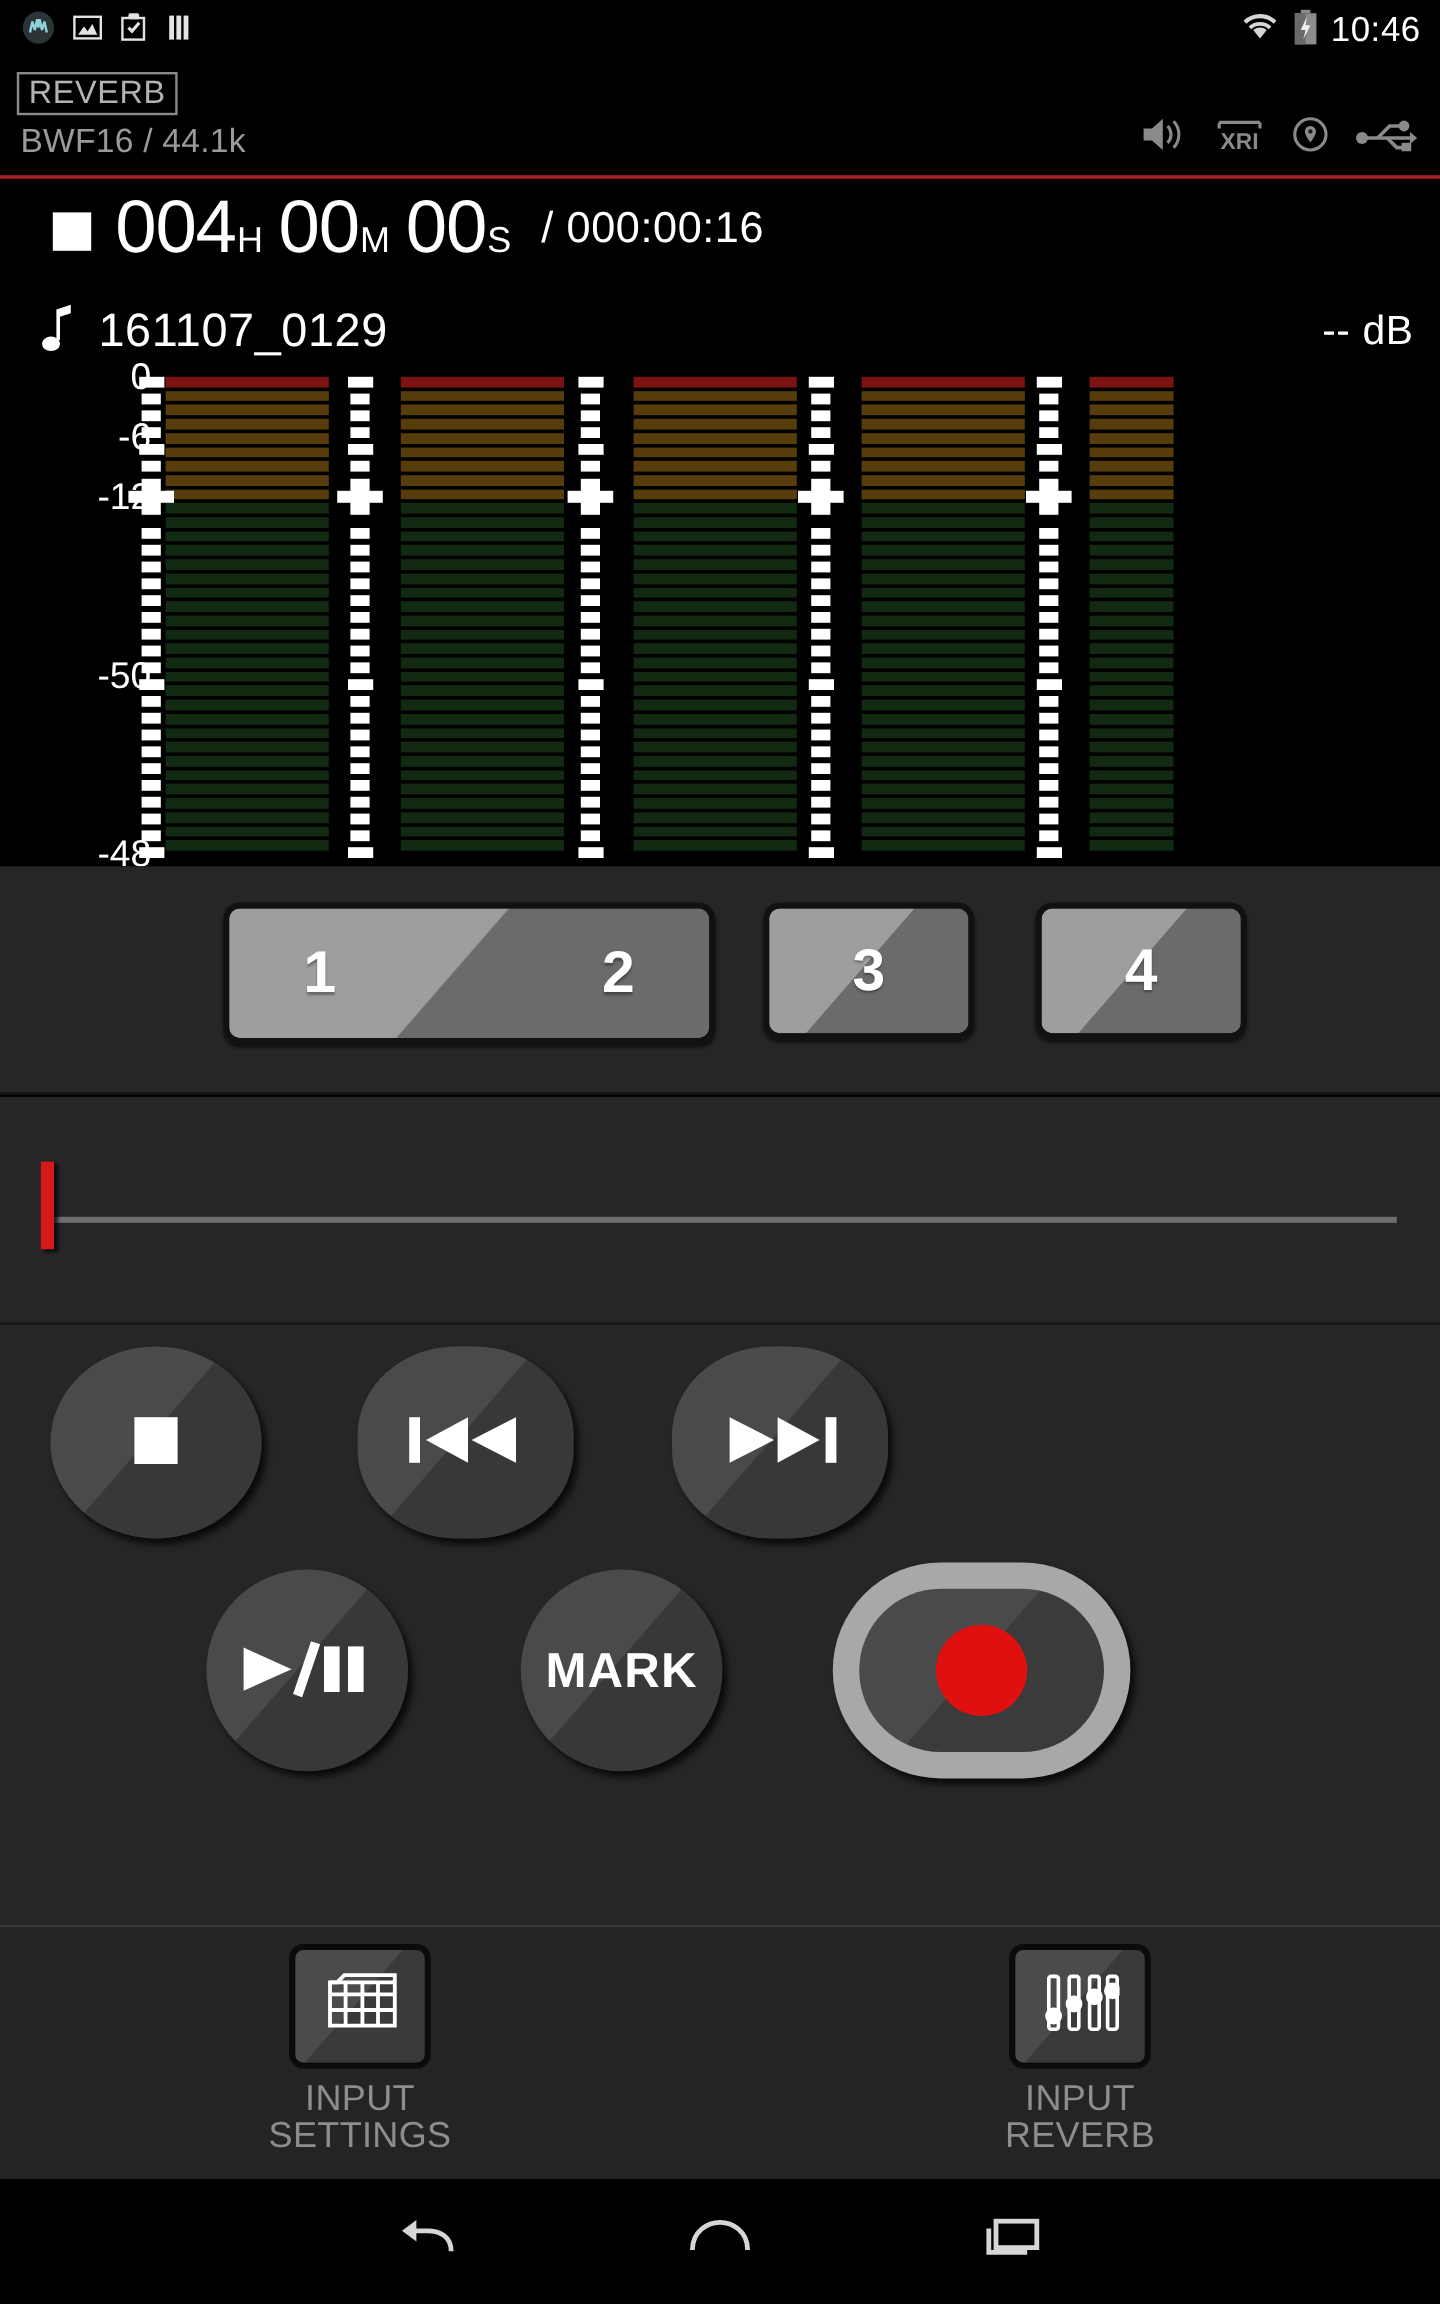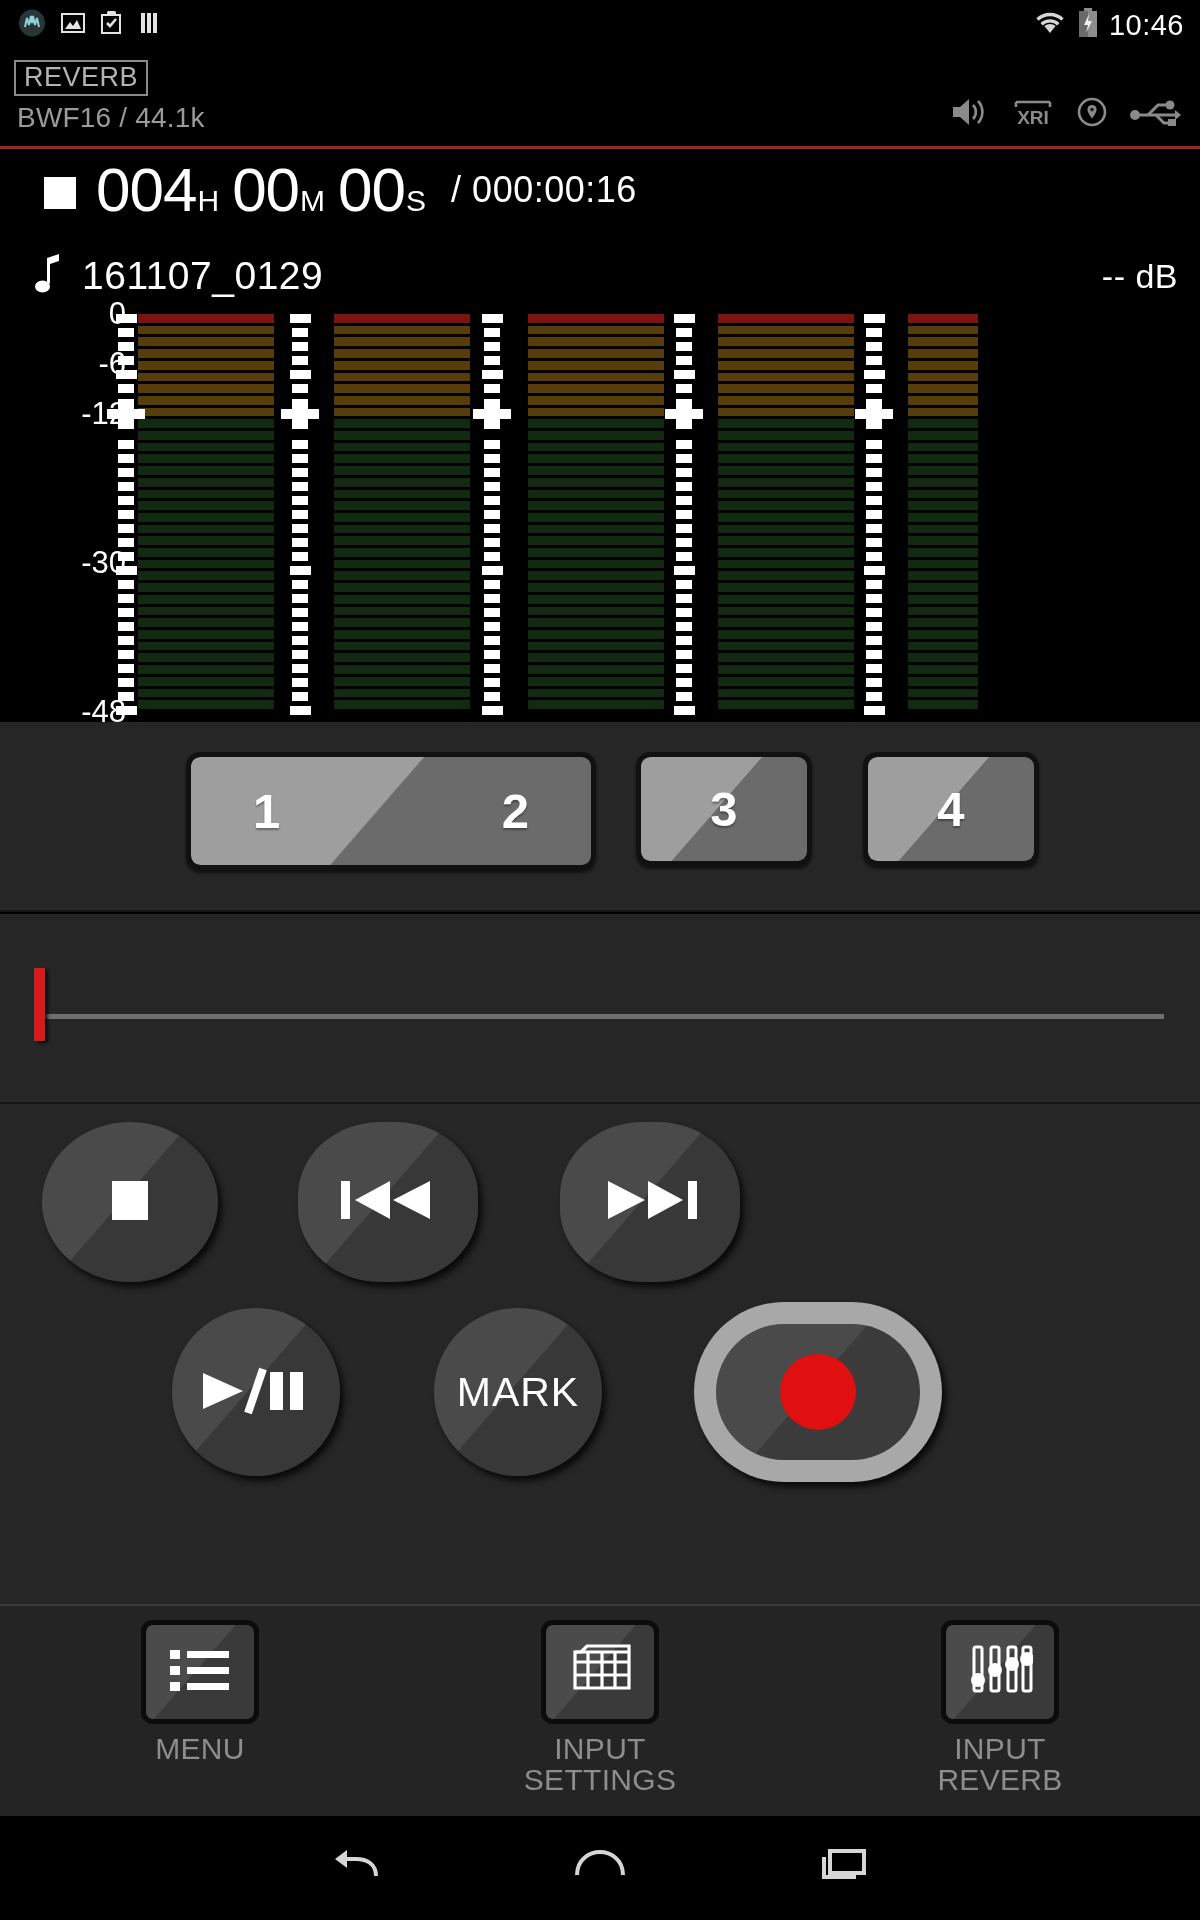--- a/index.html
+++ b/index.html
@@ -134,21 +134,21 @@
   .transport {
     position: absolute; top: 1104px; left: 0; width: 1200px; height: 500px;
     background: #262626;
   }
   .rbtn {
     position: absolute; border-radius: 50%;
     background: linear-gradient(131deg, #4a4a4a 0%, #4a4a4a 47%, #383838 47.4%, #383838 100%);
     box-shadow: 4px 5px 6px rgba(0,0,0,.75);
     display: flex; align-items: center; justify-content: center;
   }
-  .rbtn .txt { color: #fff; font-size: 41px; font-weight: normal; letter-spacing: 1px; }
+  .rbtn .txt { color: #fff; font-size: 41px; font-weight: bold; letter-spacing: 1px; }
 
   .recbtn {
     position: absolute; border-radius: 999px;
     background: #a8a8a8;
     box-shadow: 4px 5px 6px rgba(0,0,0,.75);
     display: flex; align-items: center; justify-content: center;
   }
   .recbtn .inner {
     position: absolute; inset: 22px;
     border-radius: 999px;
@@ -302,21 +302,21 @@
     </span>
     <span class="file-name">161107_0129</span>
     <span class="db-val">-- dB</span>
   </div>
 
   <div class="meter-panel">
     <div class="scale-labels" id="scale-labels">
         <span style="top: 4px;">0</span>
         <span style="top: 53.75px;">-6</span>
         <span style="top: 103.5px;">-12</span>
-        <span style="top: 252.75px;">-30</span>
+        <span style="top: 252.75px;">-50</span>
         <span style="top: 402px;">-48</span>
       </div>
     <div id="meter-channels">
         <div class="bars" style="left: 138px; width: 136px; top: 4px; height: 398px;">
           <div class="bar" style="height: 8.70588px; margin-bottom: 3px; background: rgb(125, 18, 18); opacity: 1;"></div>
           <div class="bar" style="height: 8.70588px; margin-bottom: 3px; background: rgb(106, 74, 14); opacity: 0.82;"></div>
           <div class="bar" style="height: 8.70588px; margin-bottom: 3px; background: rgb(106, 74, 14); opacity: 0.82;"></div>
           <div class="bar" style="height: 8.70588px; margin-bottom: 3px; background: rgb(106, 74, 14); opacity: 0.82;"></div>
           <div class="bar" style="height: 8.70588px; margin-bottom: 3px; background: rgb(106, 74, 14); opacity: 0.82;"></div>
           <div class="bar" style="height: 8.70588px; margin-bottom: 3px; background: rgb(106, 74, 14); opacity: 0.82;"></div>
@@ -723,37 +723,20 @@
     </div>
 
     <div class="recbtn" style="left:694px; top:198px; width:248px; height:180px;">
       <div class="inner"></div>
       <div class="dot"></div>
     </div>
   </div>
 
   <div class="toolbar">
 
-    <div class="tb-item">
-      <div class="tb-box">
-        <span>
-          <svg width="66" height="52" viewBox="0 0 66 52">
-            <rect x="3" y="6" width="10" height="9" fill="#fff"></rect>
-            <rect x="20" y="7" width="42" height="7" fill="#fff"></rect>
-            <rect x="3" y="22" width="10" height="9" fill="#fff"></rect>
-            <rect x="20" y="23" width="42" height="7" fill="#fff"></rect>
-            <rect x="3" y="38" width="10" height="9" fill="#fff"></rect>
-            <rect x="20" y="39" width="42" height="7" fill="#fff"></rect>
-          </svg>
-        </span>
-      </div>
-      <div class="tb-label">
-        <div>MENU</div>
-      </div>
-    </div>
 
     <div class="tb-item">
       <div class="tb-box">
         <span>
           <svg width="66" height="56" viewBox="0 0 66 56">
             <path d="M14 10 L20 4 H62 V46 H8 V10 Z" fill="none" stroke="#fff" stroke-width="3.2"></path>
             <path d="M8 20 H62 M8 33 H62 M21 10 V46 M35 10 V46 M48 10 V46 M8 10 H62" stroke="#fff" stroke-width="3.2"></path>
           </svg>
         </span>
       </div>

